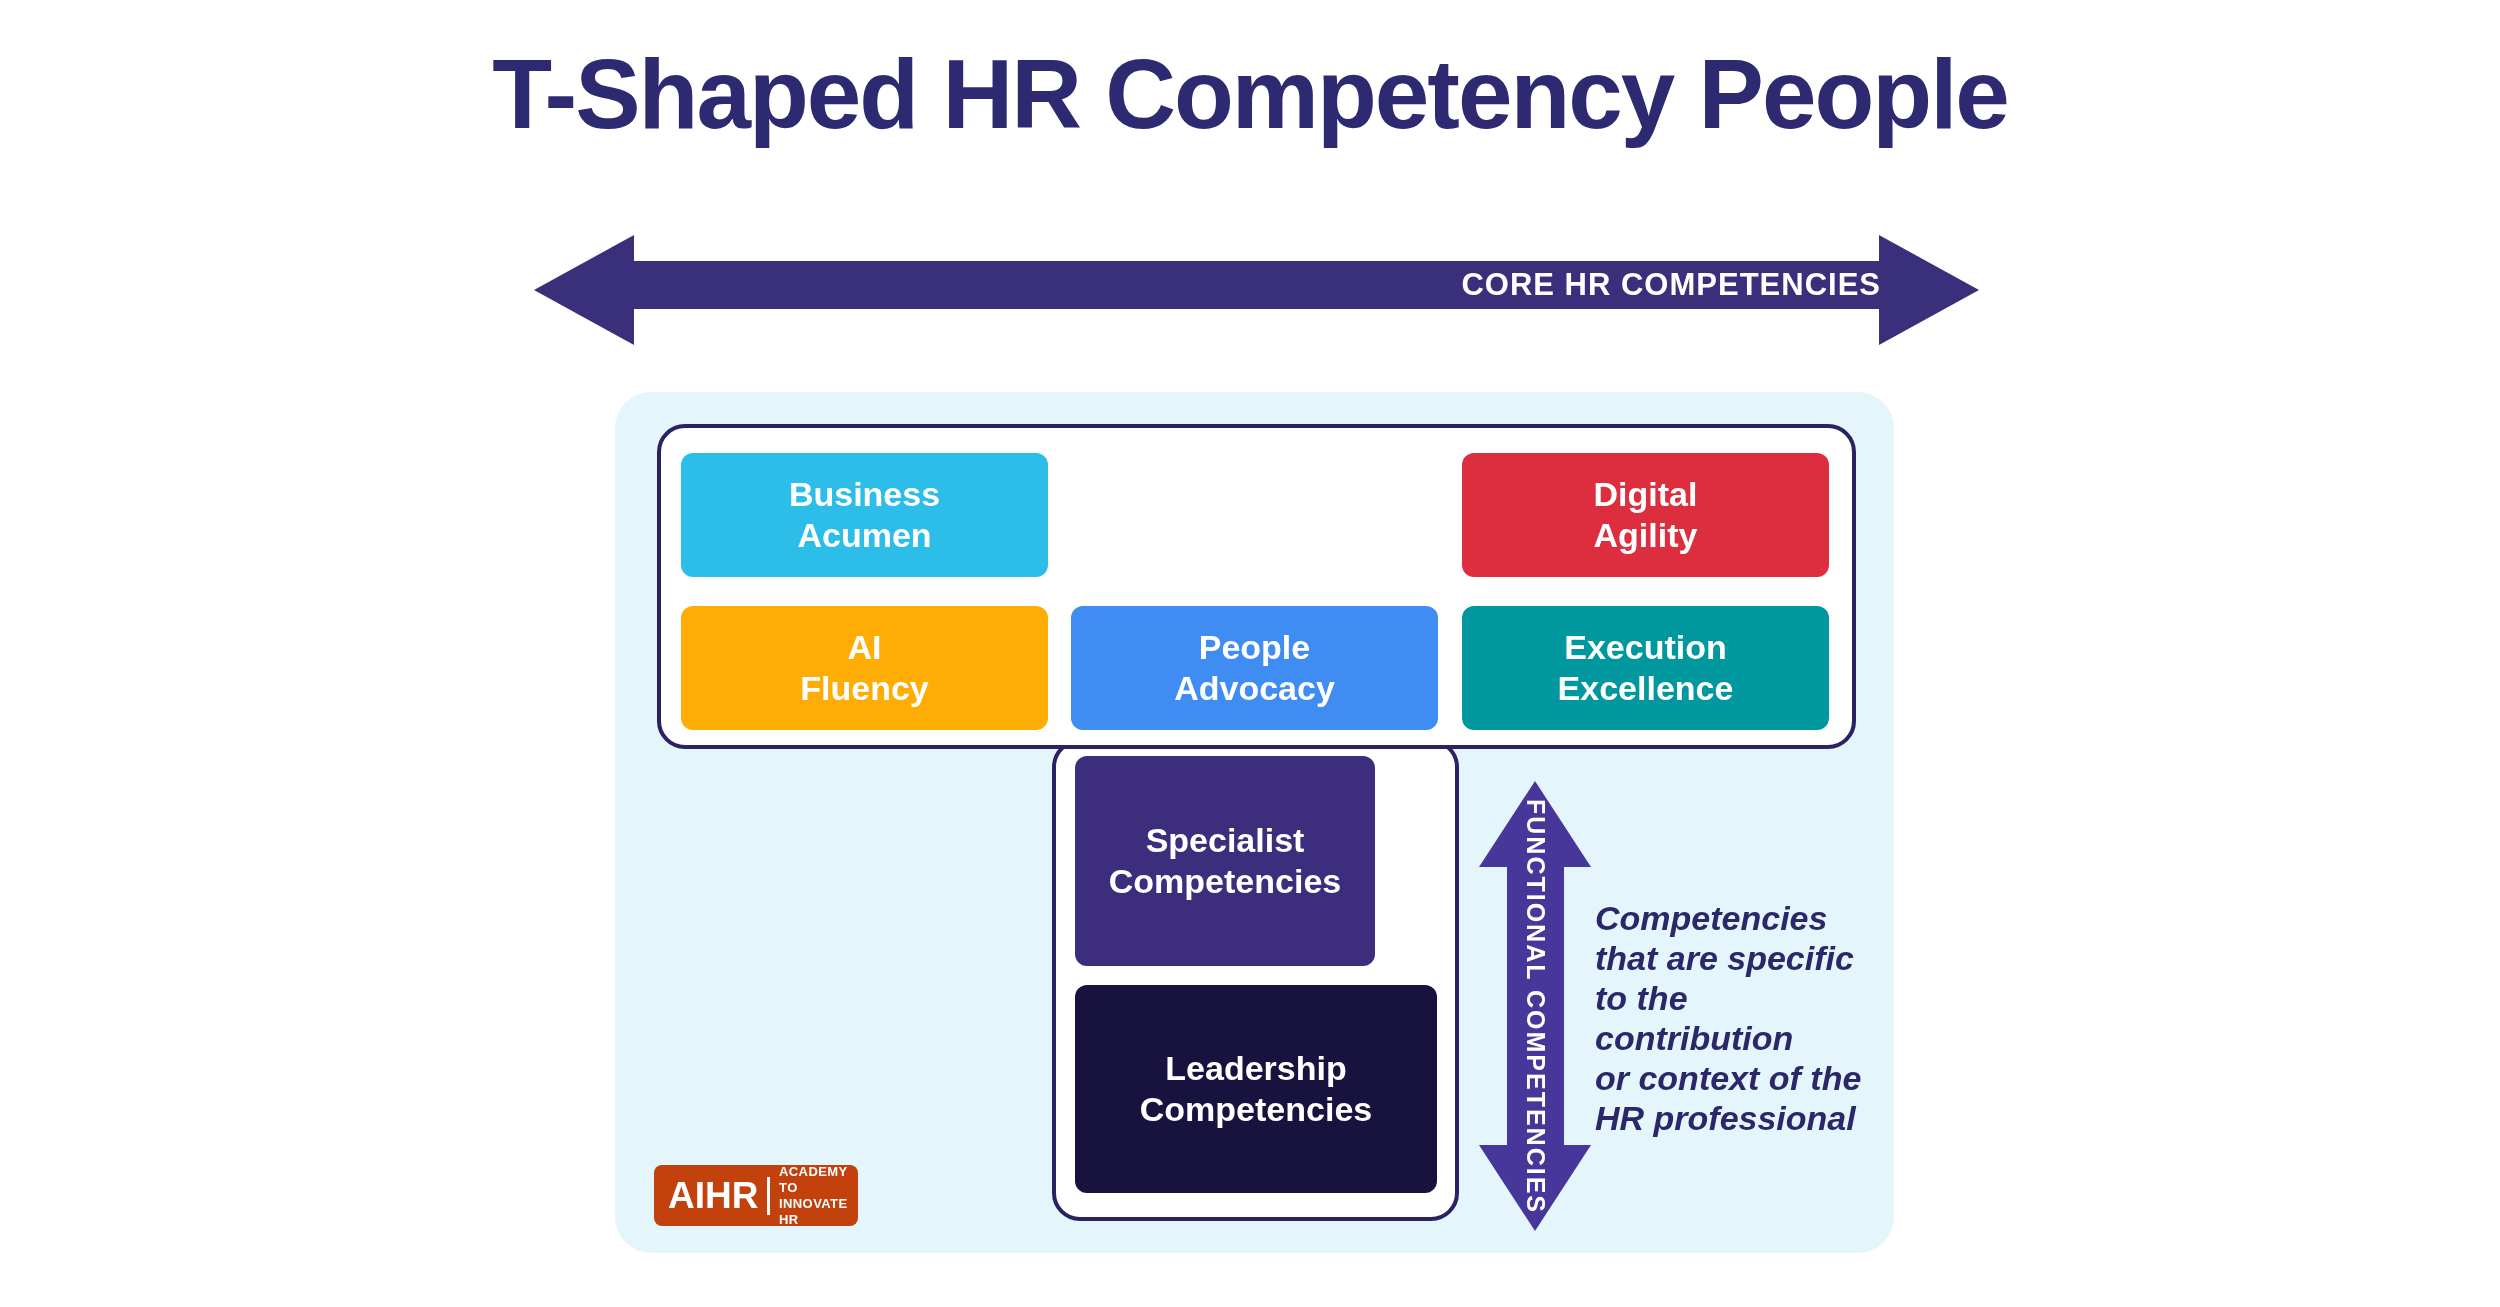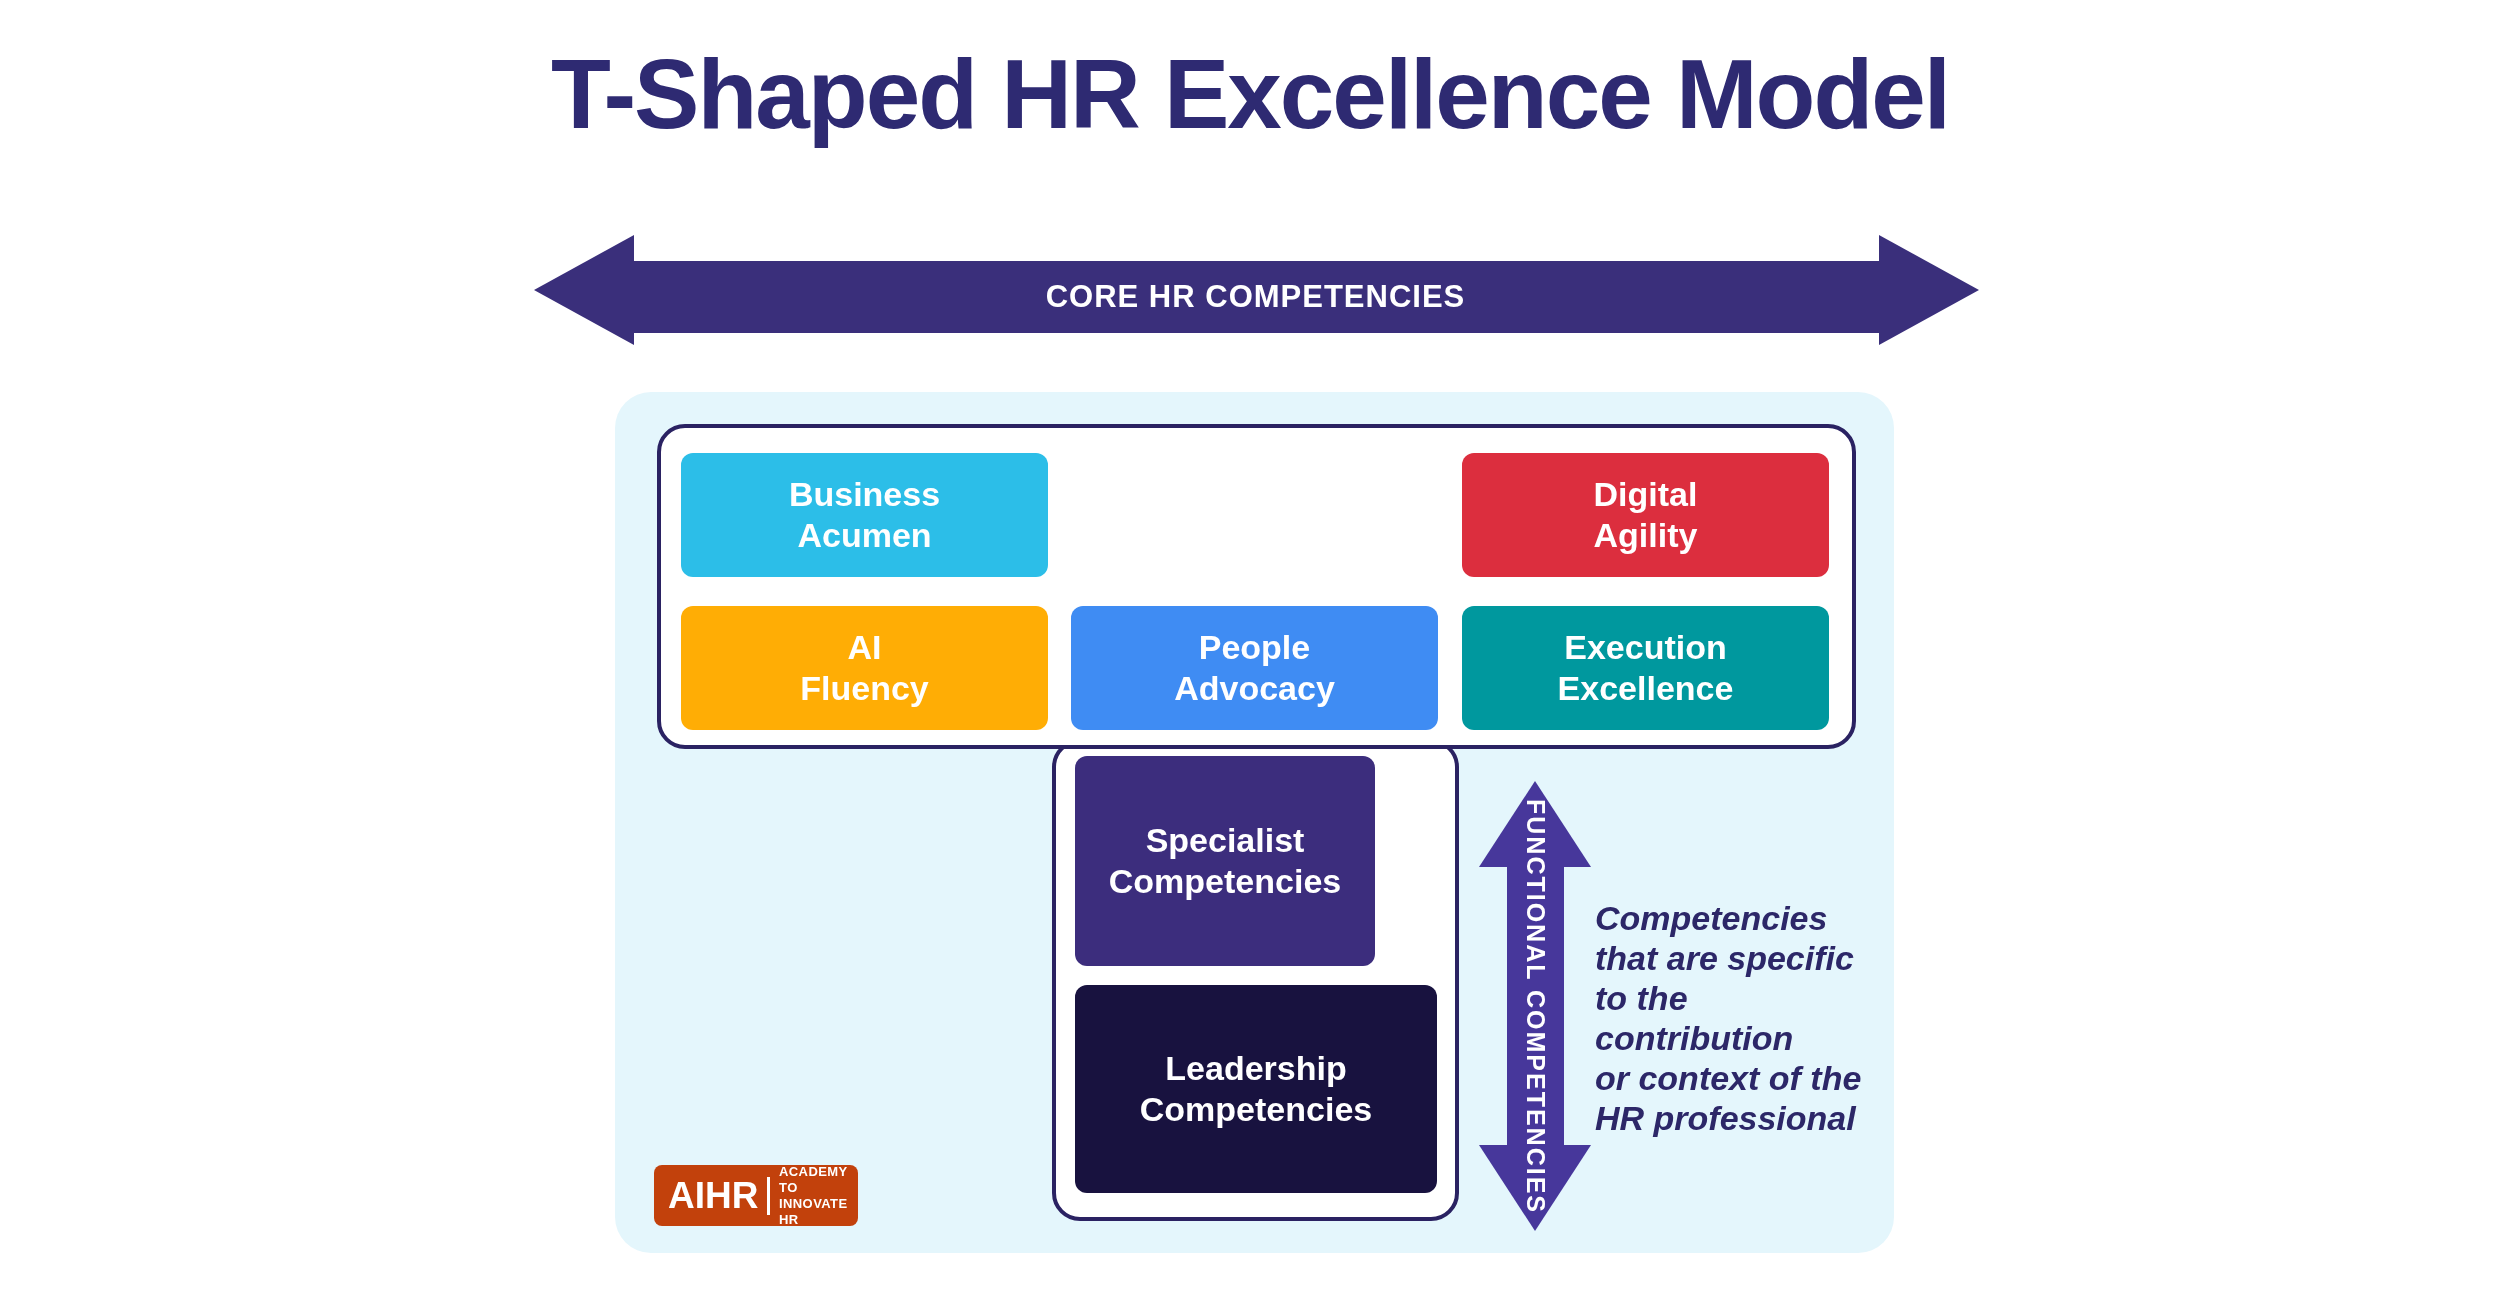--- a/index.html
+++ b/index.html
@@ -4,22 +4,22 @@
 <style>
   html,body{margin:0;padding:0;background:#ffffff;}
   body{width:2500px;height:1307px;position:relative;overflow:hidden;
        font-family:"Liberation Sans", sans-serif;}
   .canvas{position:absolute;left:0;top:0;width:2500px;height:1307px;}
 
   .title{position:absolute;top:38px;left:0;width:100%;text-align:center;
          font-size:98px;font-weight:800;color:#2E2A72;letter-spacing:-2px;}
 
   
-  .h-arrow-body{position:absolute;left:630px;top:261px;width:1251px;height:72px;
-                background:#3A2F7B;display:flex;align-items:center;justify-content:center;}
+  .h-arrow-body{position:absolute;left:630px;top:261px;width:1251px;height:48px;
+                background:#3A2F7B;display:flex;align-items:center;justify-content:flex-end;}
   .h-arrow-label{color:#ffffff;font-size:31px;font-weight:bold;letter-spacing:1px;}
   .tri{position:absolute;width:0;height:0;}
   .tri-left{left:534px;top:235px;border-top:55px solid transparent;
             border-bottom:55px solid transparent;border-right:100px solid #3A2F7B;}
   .tri-right{left:1879px;top:235px;border-top:55px solid transparent;
              border-bottom:55px solid transparent;border-left:100px solid #3A2F7B;}
 
   .subtitle{position:absolute;top:330px;left:0;width:100%;text-align:center;
             font-size:33px;font-style:italic;font-weight:600;color:#2C2768;}
 
@@ -68,21 +68,21 @@
   .logo-name{color:#ffffff;font-weight:800;font-size:37px;letter-spacing:0px;}
   .logo-divider{width:3px;height:38px;background:#ffffff;margin:0 9px 0 9px;}
   .logo-tagline{color:#ffffff;font-weight:bold;font-size:13px;line-height:16px;
                 letter-spacing:0.4px;white-space:pre-line;}
 </style>
 </head>
 <body>
 
 <div class="canvas">
 
-  <div class="title">T-Shaped HR Excellence Model</div>
+  <div class="title">T-Shaped HR Competency People</div>
 
   <div class="tri tri-left"></div>
   <div class="h-arrow-body">
     <span class="h-arrow-label">CORE HR COMPETENCIES</span>
   </div>
   <div class="tri tri-right"></div>
 
 
   <div class="panel"></div>
 

